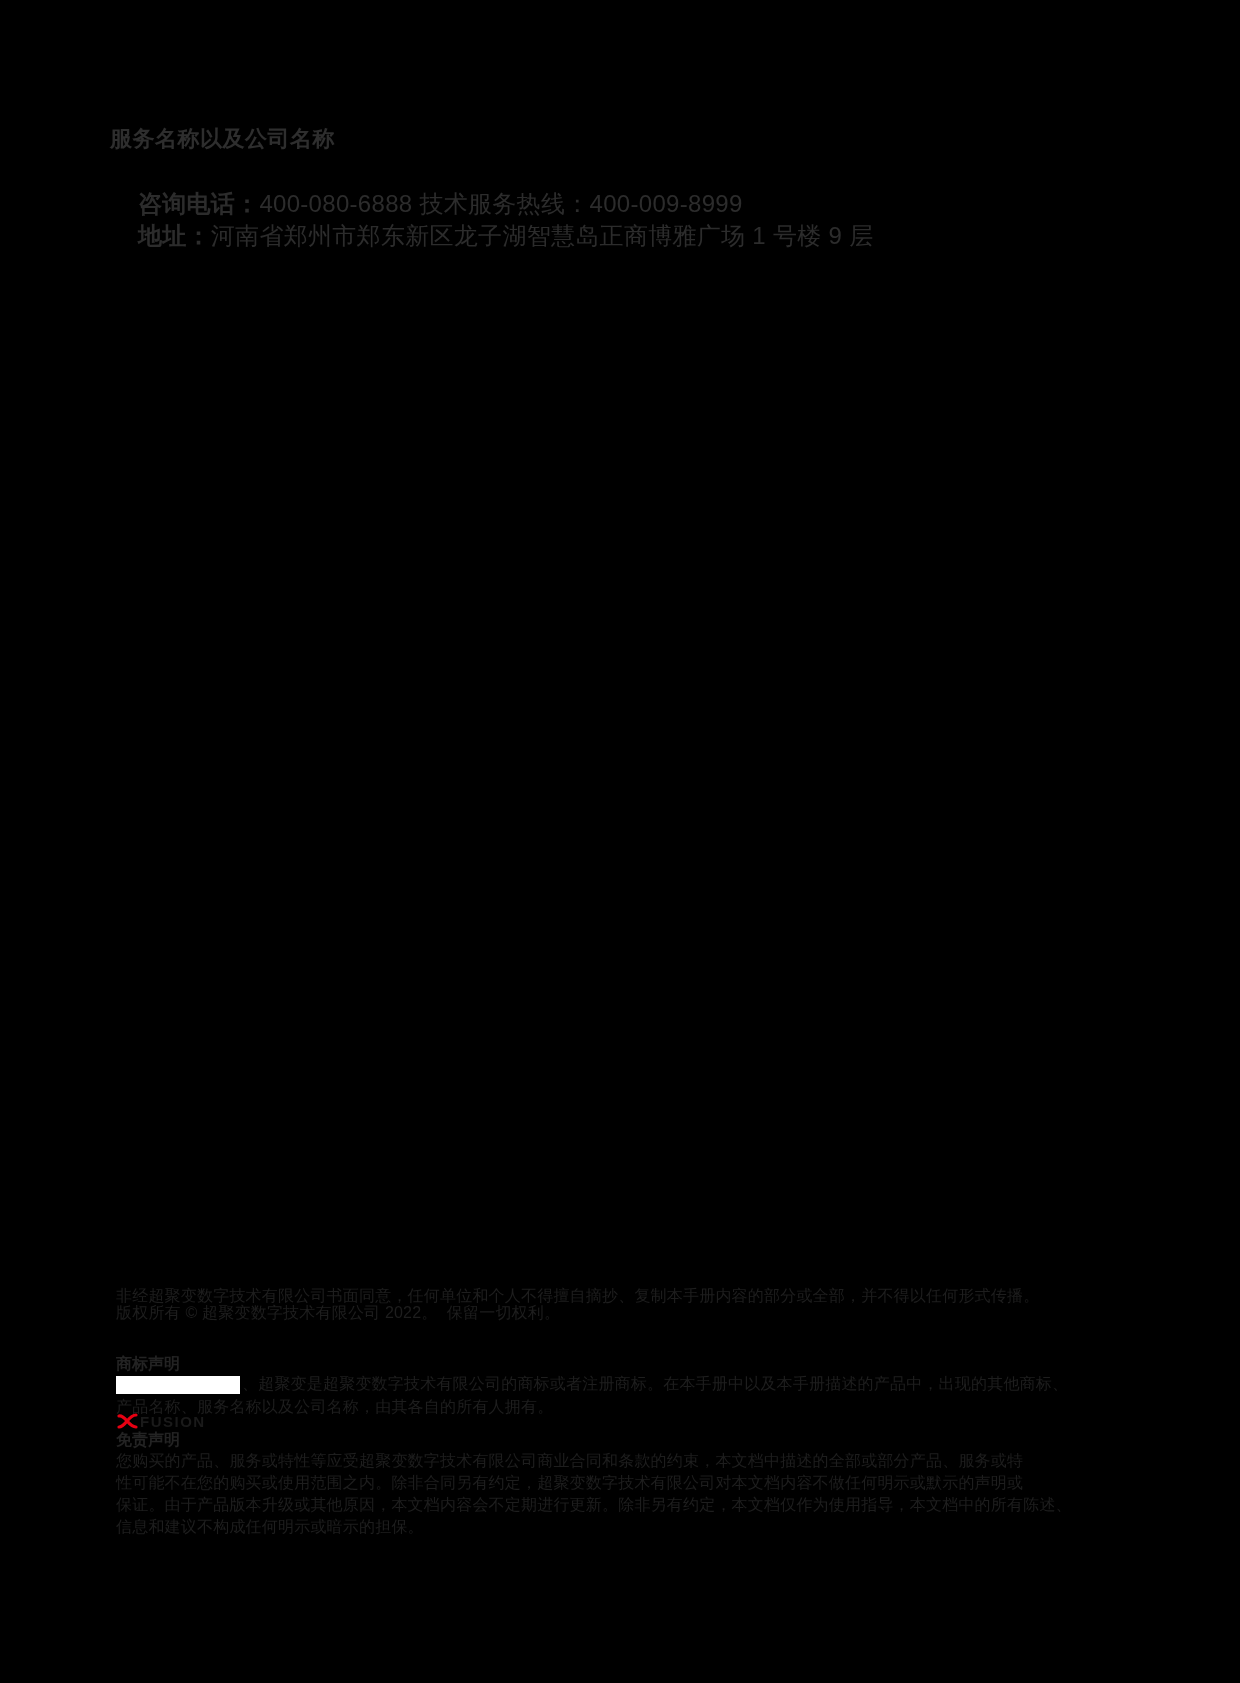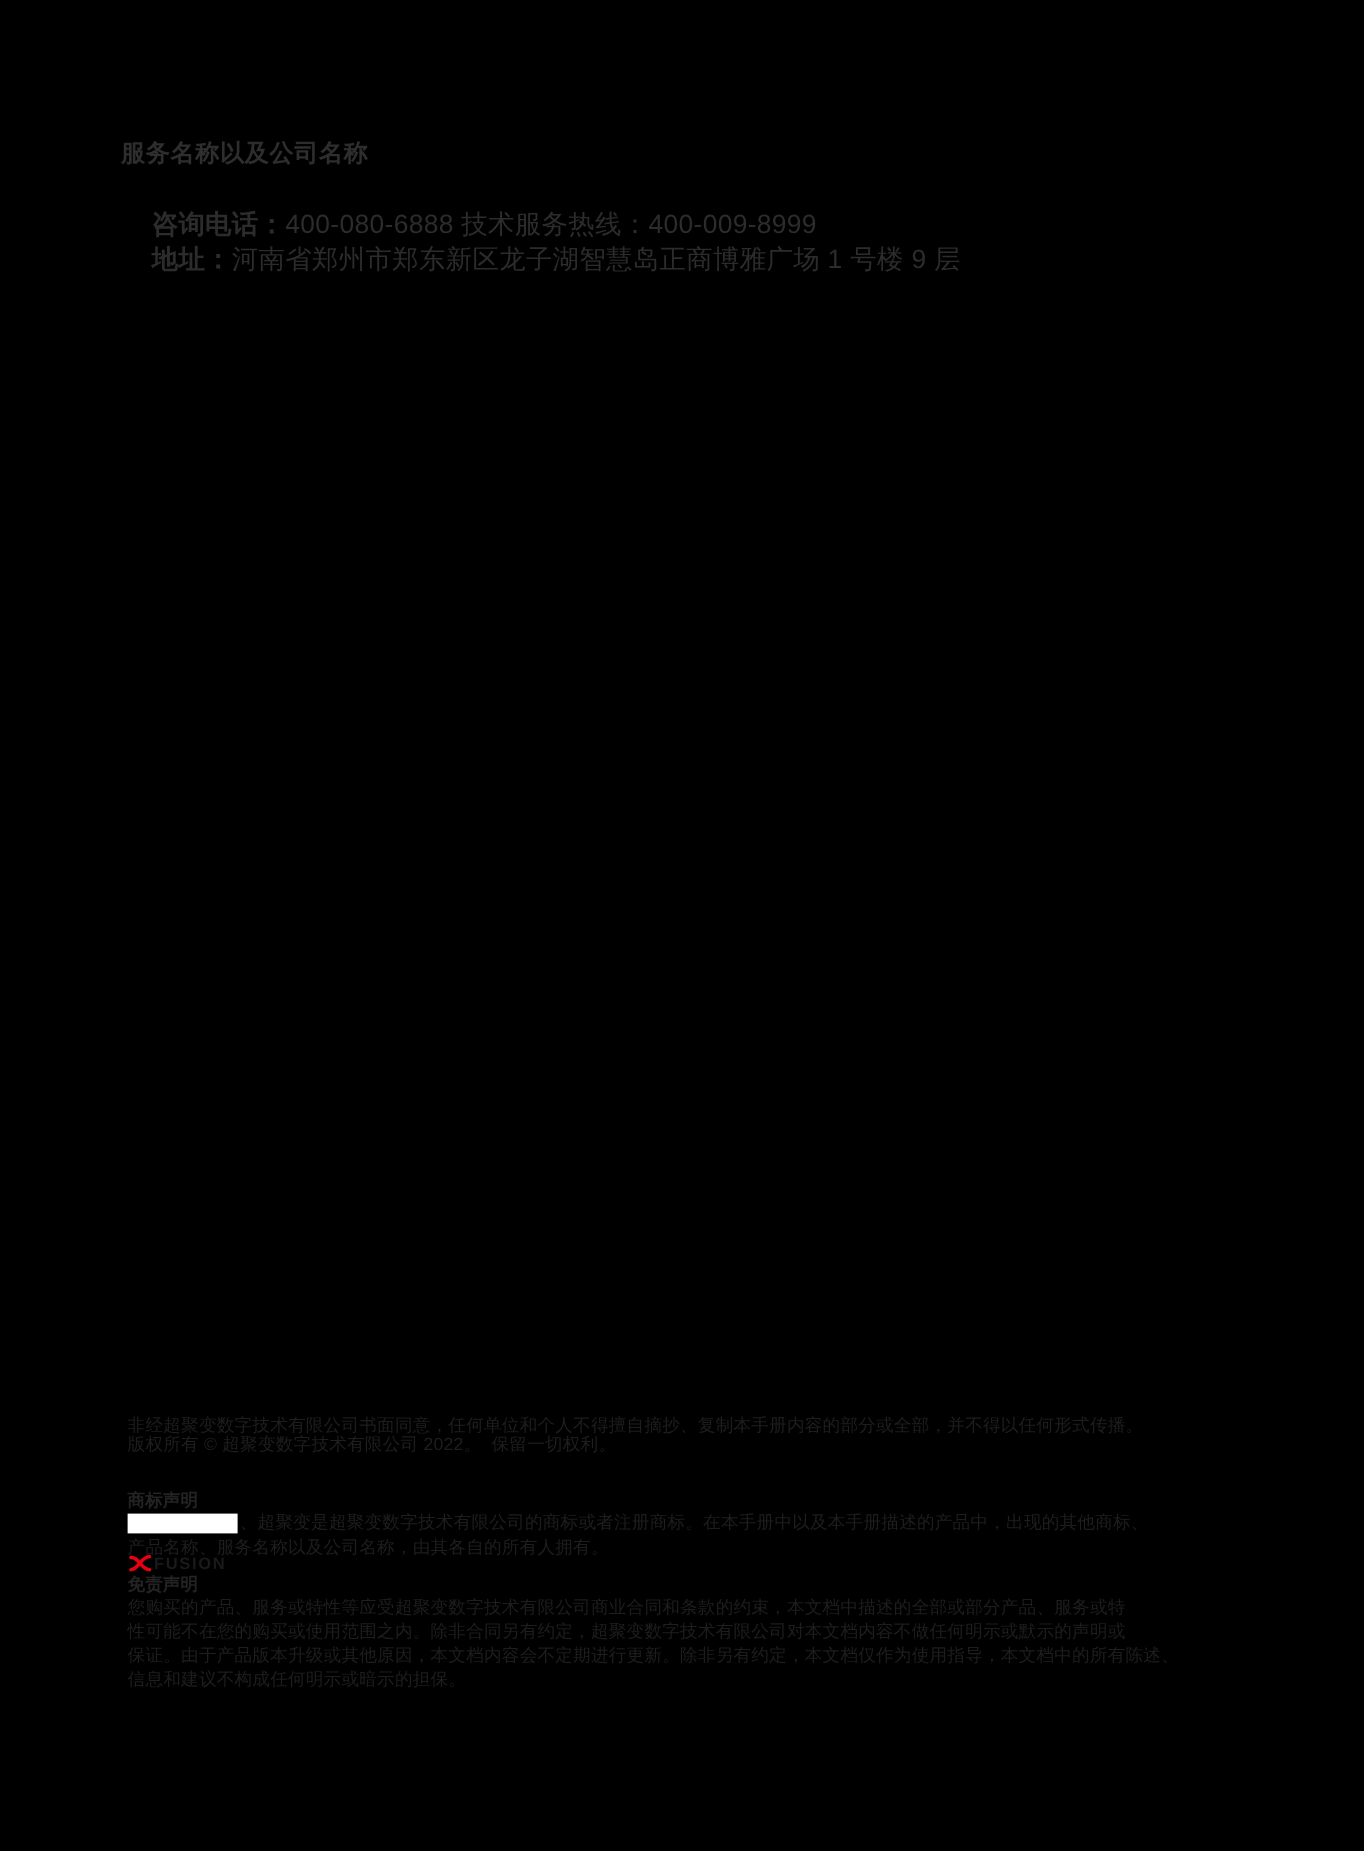--- a/index.html
+++ b/index.html
@@ -63,21 +63,21 @@
   .tm-line1    { top: 1374px; display: flex; align-items: center; }
   .tm-line2    { top: 1397px; }
   .disc-heading{ top: 1430px; }
   .disc-l0 { top: 1451px; }
   .disc-l1 { top: 1473px; }
   .disc-l2 { top: 1495px; }
   .disc-l3 { top: 1517px; }
 
   .xfusion-logo {
     display: inline-block;
-    width: 100px;
+    width: 124px;
     height: 18px;
     background: #ffffff;
     margin-right: 2px;
     vertical-align: middle;
     flex: 0 0 auto;
   }
   .xfusion-logo svg { display: block; }
 </style>
 </head>
 <body>

